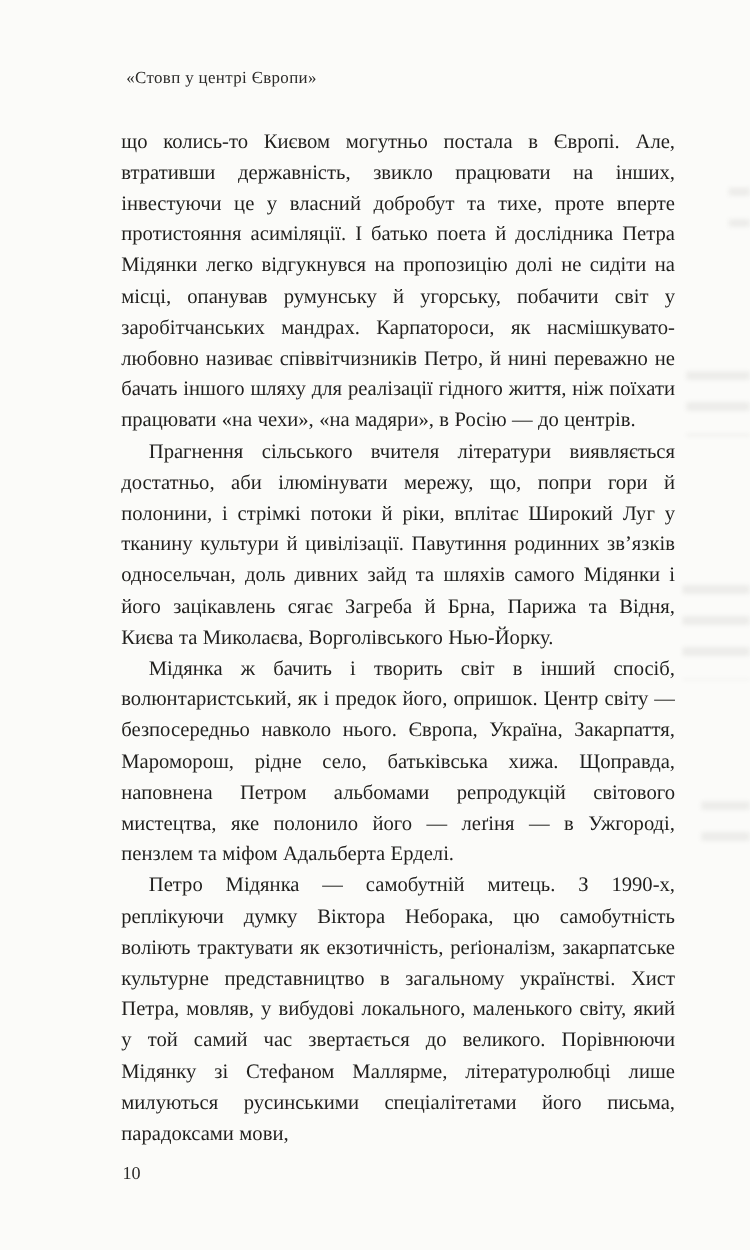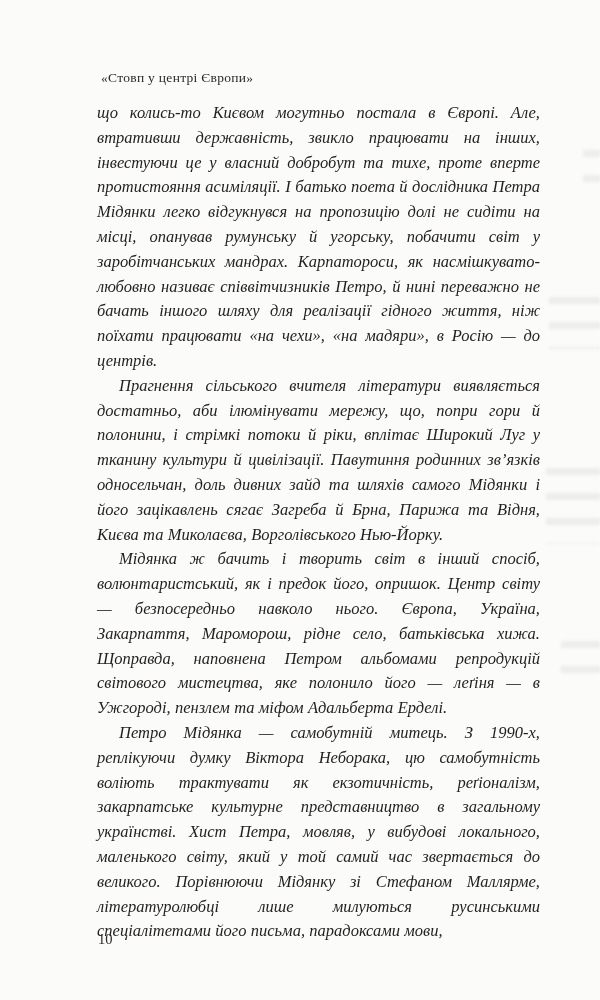--- a/index.html
+++ b/index.html
@@ -14,42 +14,41 @@
     overflow: hidden;
     font-family: "Liberation Serif", "DejaVu Serif", serif;
     color: #201f1d;
   }
   .page {
     position: absolute;
     inset: 0;
   }
   .running-header {
     position: absolute;
-    top: 70px;
+    top: 54px;
     left: 101px;
     font-size: 13.5px;
     letter-spacing: 0.3px;
     color: #2b2a28;
   }
   .text-block {
     position: absolute;
     top: 101px;
     left: 97px;
     width: 443px;
   }
   .text-block p {
     margin: 0;
     font-size: 16.5px;
     line-height: 24.8px;
     text-align: justify;
     text-indent: 22px;
     hyphens: auto;
     -webkit-hyphens: auto;
     word-spacing: 0.2px;
-    font-style: italic;
   }
   .text-block p.no-indent {
     text-indent: 0;
   }
   .page-number {
     position: absolute;
     top: 931px;
     left: 98px;
     font-size: 14.5px;
     color: #2b2a28;

